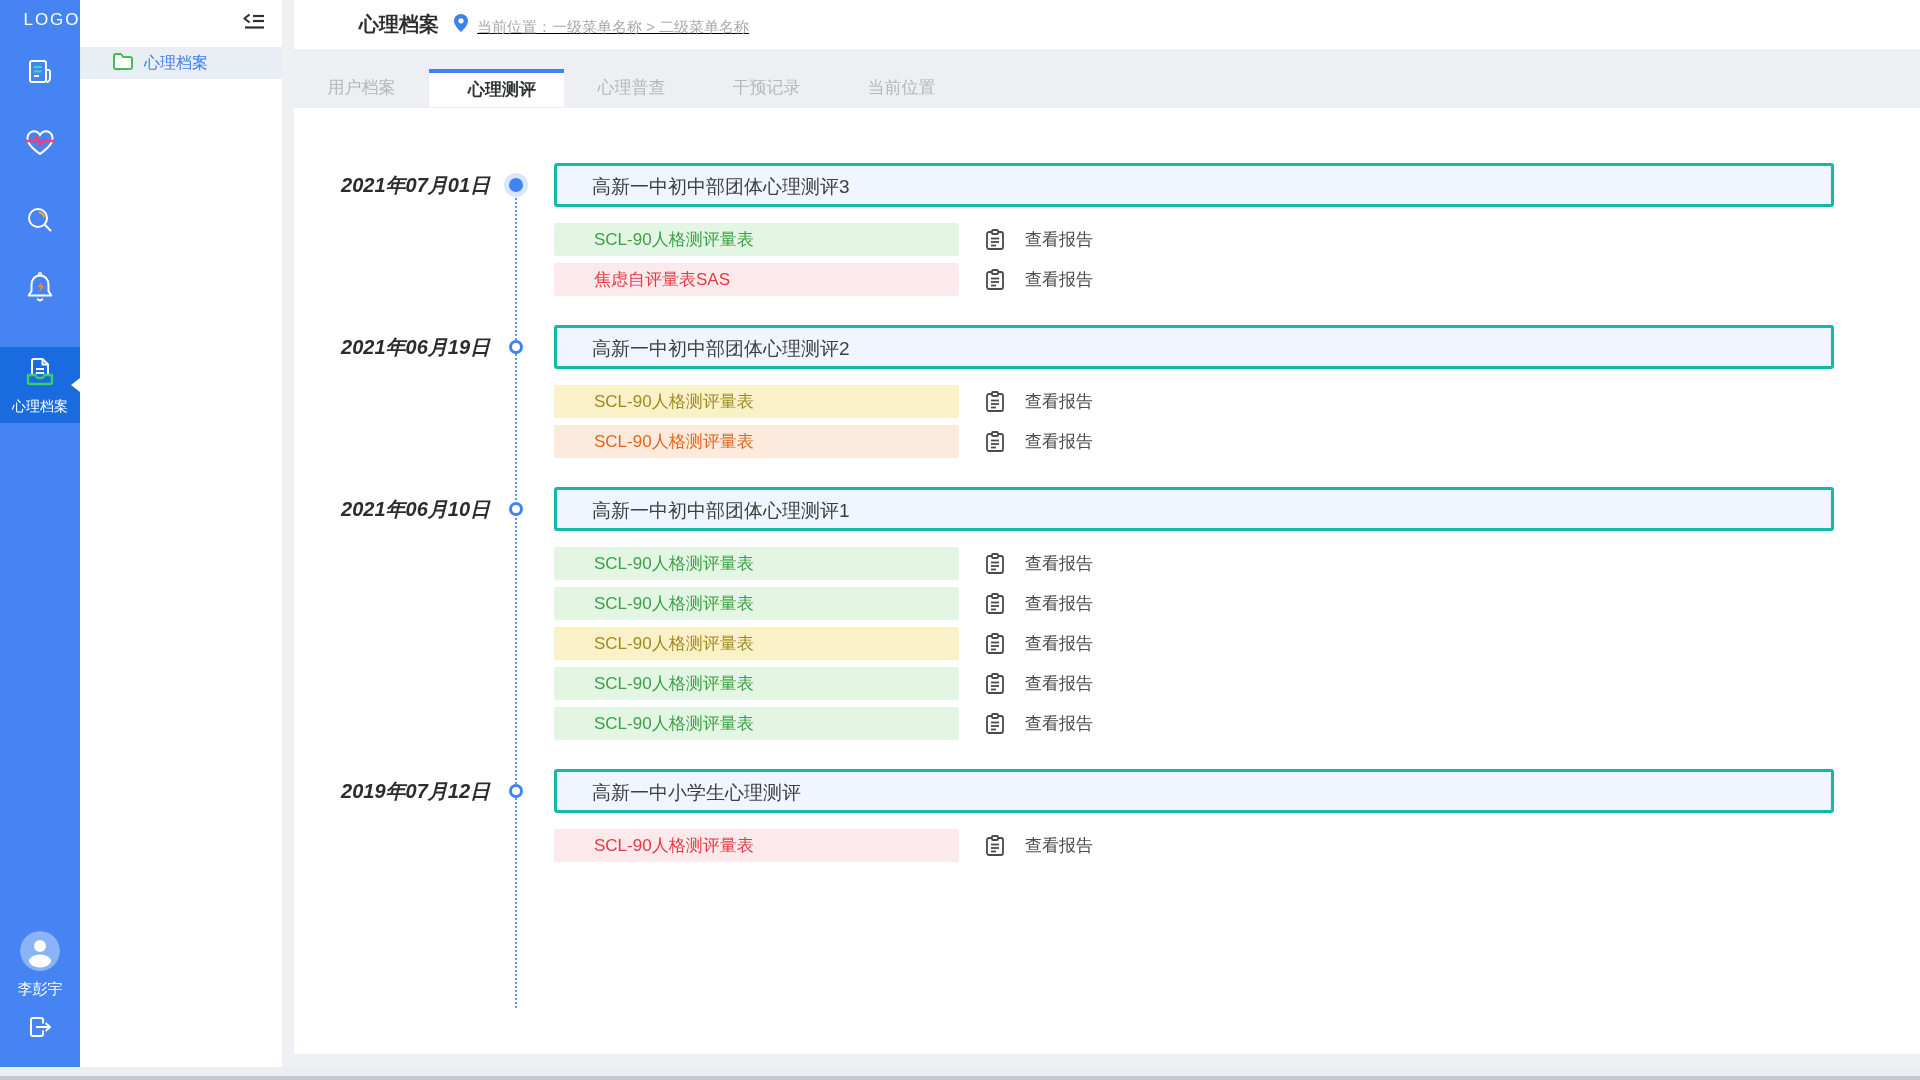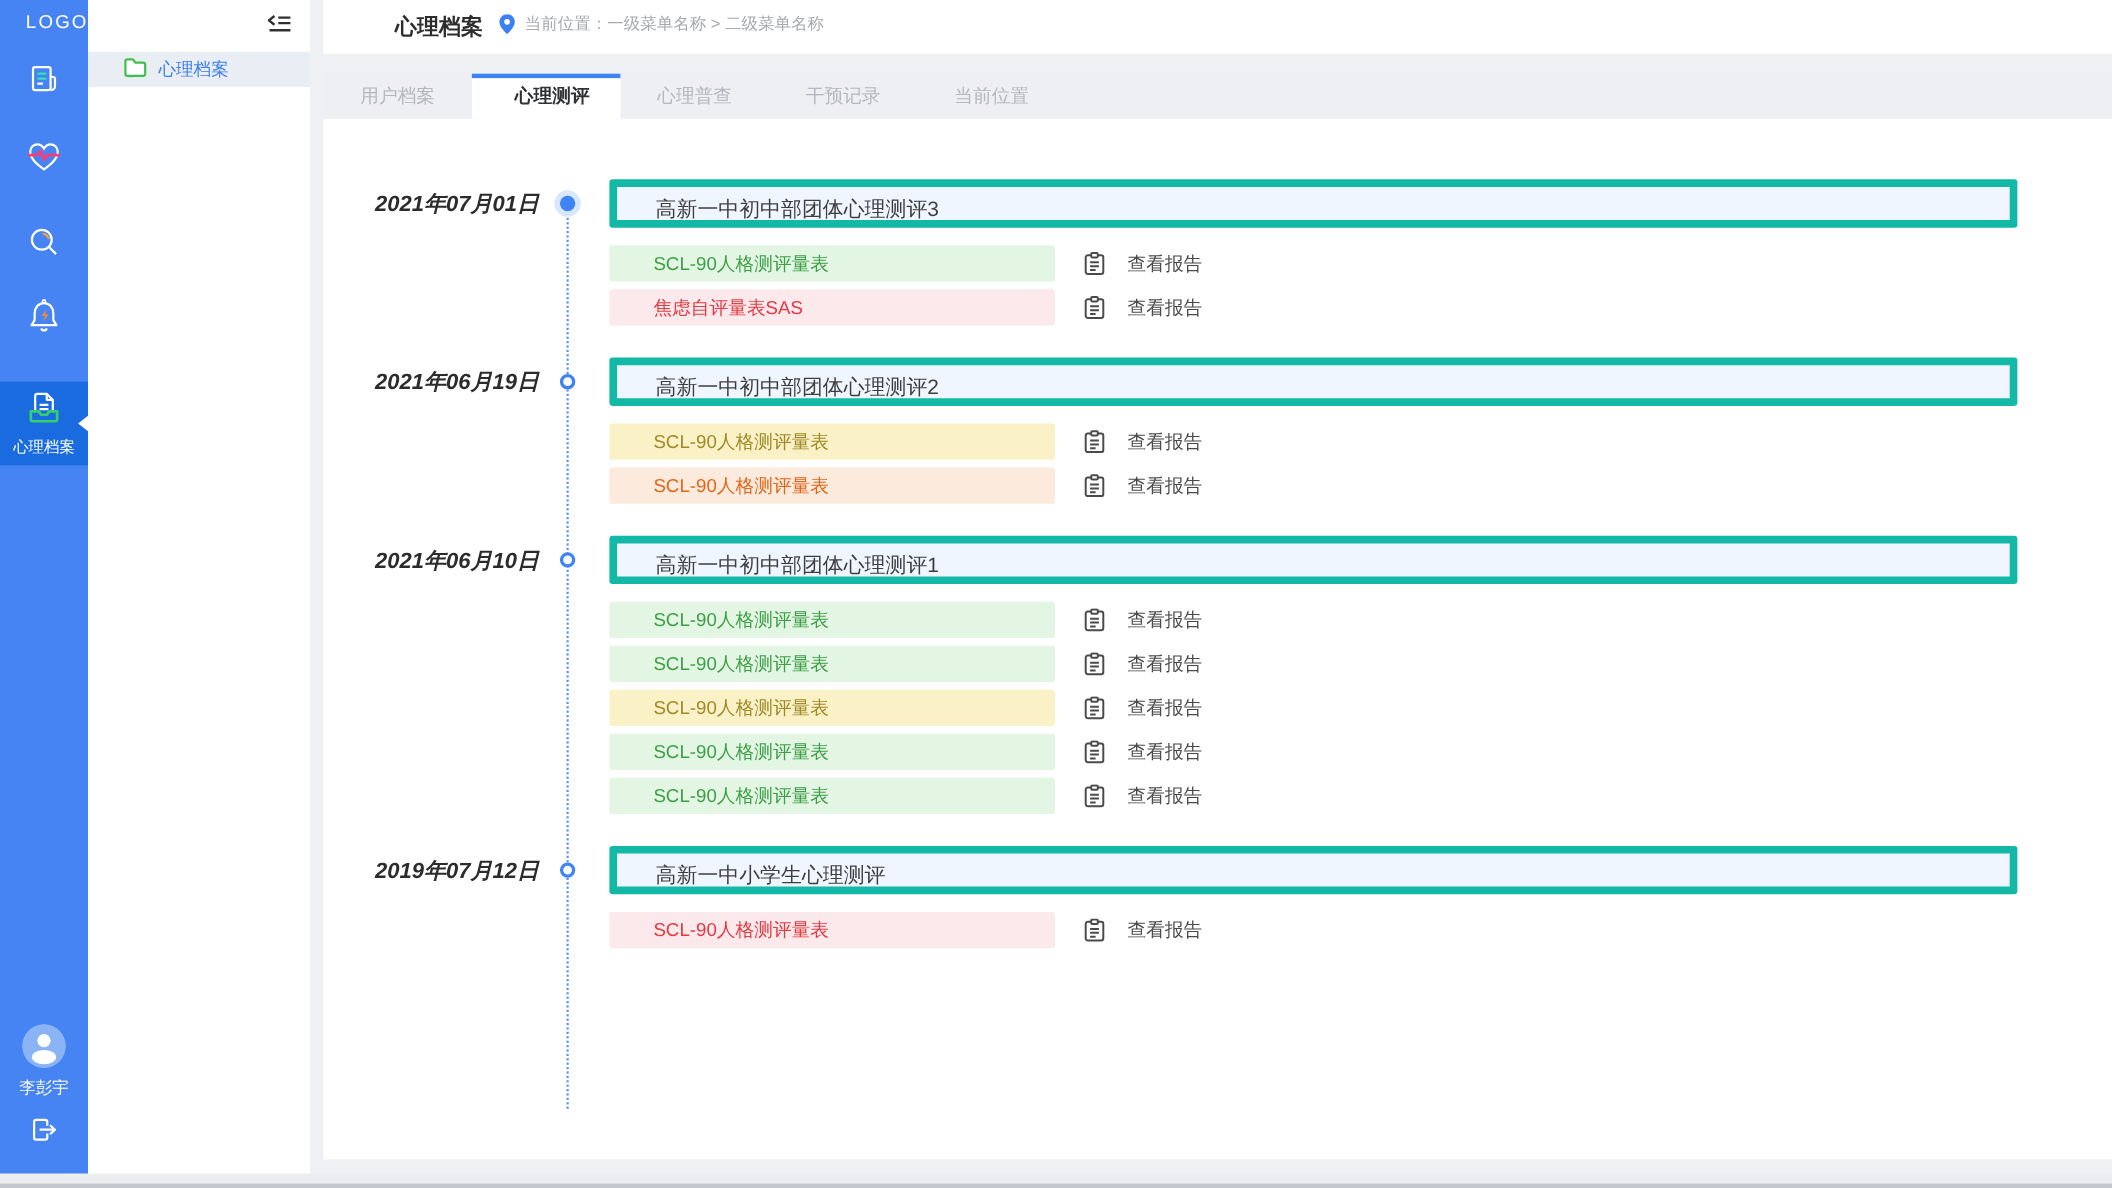--- a/index.html
+++ b/index.html
@@ -53,24 +53,24 @@
   }
   .menu-item .lbl { color:#3f80f0; font-size:16px; }
 
   
   .main { position:absolute; left:294px; top:0; width:1626px; height:1067px; }
   .page-header {
     height:49px; background:#fff; display:flex; align-items:center;
     padding-left:65px; gap:14px;
   }
   .page-title { font-size:20px; font-weight:700; color:#2d2d2d; }
-  .breadcrumb-wrap { display:flex; align-items:flex-start; gap:8px; }
+  .breadcrumb-wrap { display:flex; align-items:flex-end; gap:8px;text-decoration:underline; }
   .breadcrumb { color:#a6a9ae; font-size:15px; }
 
-  .tab-bar { margin-top:18px; height:41px; background:#edeff3; display:flex; }
+  .tab-bar { margin-top:18px; height:41px; background:#edeff3; display:flex;align-items:center; }
   .tab {
     width:135px; text-align:center; line-height:41px; font-size:17px;
     color:#b4b7bd; cursor:pointer;
   }
   .tab.active {
     background:#fff; color:#2f3133; font-weight:700;
     border-top:4px solid #3e84f4; line-height:34px;padding-left:11px;
   }
 
   .content {
@@ -89,21 +89,21 @@
   .tl-date {
     width:196px; text-align:right; font-size:20px; font-weight:700; color:#2c2c2c;
     white-space:nowrap;
     font-style:italic;
   }
   .tl-dot { position:relative; z-index:2; margin-left:19px; width:14px; height:14px; border-radius:50%; flex:0 0 14px; }
   .tl-dot.filled { background:#3e84f4; box-shadow:0 0 0 5px #d9e7fc; }
   .tl-dot.hollow { background:#fff; border:3px solid #3e84f4; }
   .tl-title {
     margin-left:31px; margin-right:86px; flex:1; height:44px; line-height:42px;
-    background:#f0f6ff; border:7px solid #14b8a6; border-radius:3px;
+    background:#f0f6ff; border:3px solid #14b8a6; border-radius:3px;
     padding-left:35px; font-size:19px; color:#3e3e3e;
   }
   .tl-spacer { width:260px; flex:0 0 260px; }
   .pill {
     width:405px; flex:0 0 405px; height:33px; line-height:33px;
     padding-left:40px; font-size:17px; border-radius:2px;
   }
   .pill.red { font-weight:400; }
   .report {
     margin-left:26px; display:flex; align-items:center; gap:20px;

